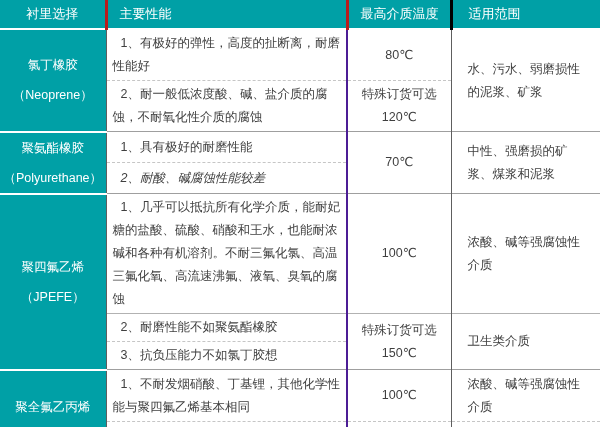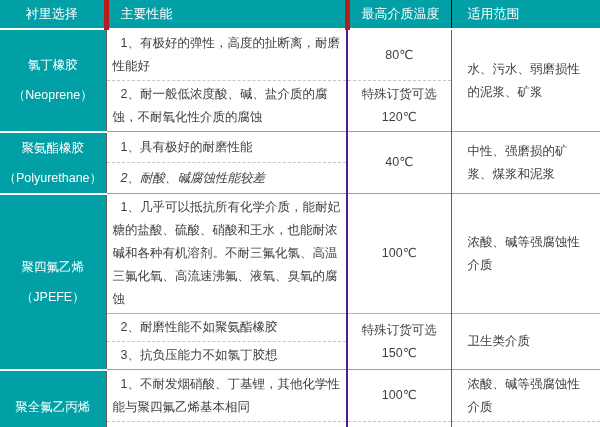--- a/index.html
+++ b/index.html
@@ -17,22 +17,22 @@
   }
   col.c1 { width:106px; } col.c2 { width:241px; }
   col.c3 { width:104px; } col.c4 { width:149px; }
 
   th {
     background:var(--accent); color:#fff; font-weight:normal;
     font-size:13px; height:28px; text-align:left; padding:0 0 0 12px;
     border-bottom:2px solid #fff;
   }
   th.h1 { text-align:center; padding:0; }
-  th.h2, th.h3 { border-left:5px solid #b91c1c; }
-  th.h4 { border-left:1px solid #000000; padding-left:16px; border-right:1px solid #d9d9d9; }
+  th.h2, th.h3 { border-left:3px solid #b91c1c; }
+  th.h4 { border-left:3px solid #000000; padding-left:16px; border-right:1px solid #d9d9d9; }
 
   td { vertical-align:middle; padding:0; }
 
   td.c1 {
     background:var(--accent); color:#fff; text-align:center;
     font-size:12.5px; line-height:30px;
     border-top:2px solid #fff; border-bottom:2px solid #fff;
     border-right:1px solid #5e5e5e;
   }
   td.perf {
@@ -90,21 +90,21 @@
       <div>120℃</div>
     </td>
   </tr>
 
   <tr class="r4">
     <td class="c1" rowspan="2">
       <div>聚氨酯橡胶</div>
       <div>（Polyurethane）</div>
     </td>
     <td class="perf sep-solid">1、具有极好的耐磨性能</td>
-    <td class="temp sep-solid" rowspan="2">40℃</td>
+    <td class="temp sep-solid" rowspan="2">70℃</td>
     <td class="scope sep-solid" rowspan="2">中性、强磨损的矿浆、煤浆和泥浆</td>
   </tr>
   <tr class="r5">
     <td class="perf sep-dash">2、耐酸、碱腐蚀性能较差</td>
   </tr>
 
   <tr class="r6">
     <td class="c1" rowspan="3">
       <div>聚四氟乙烯</div>
       <div>（JPEFE）</div>

